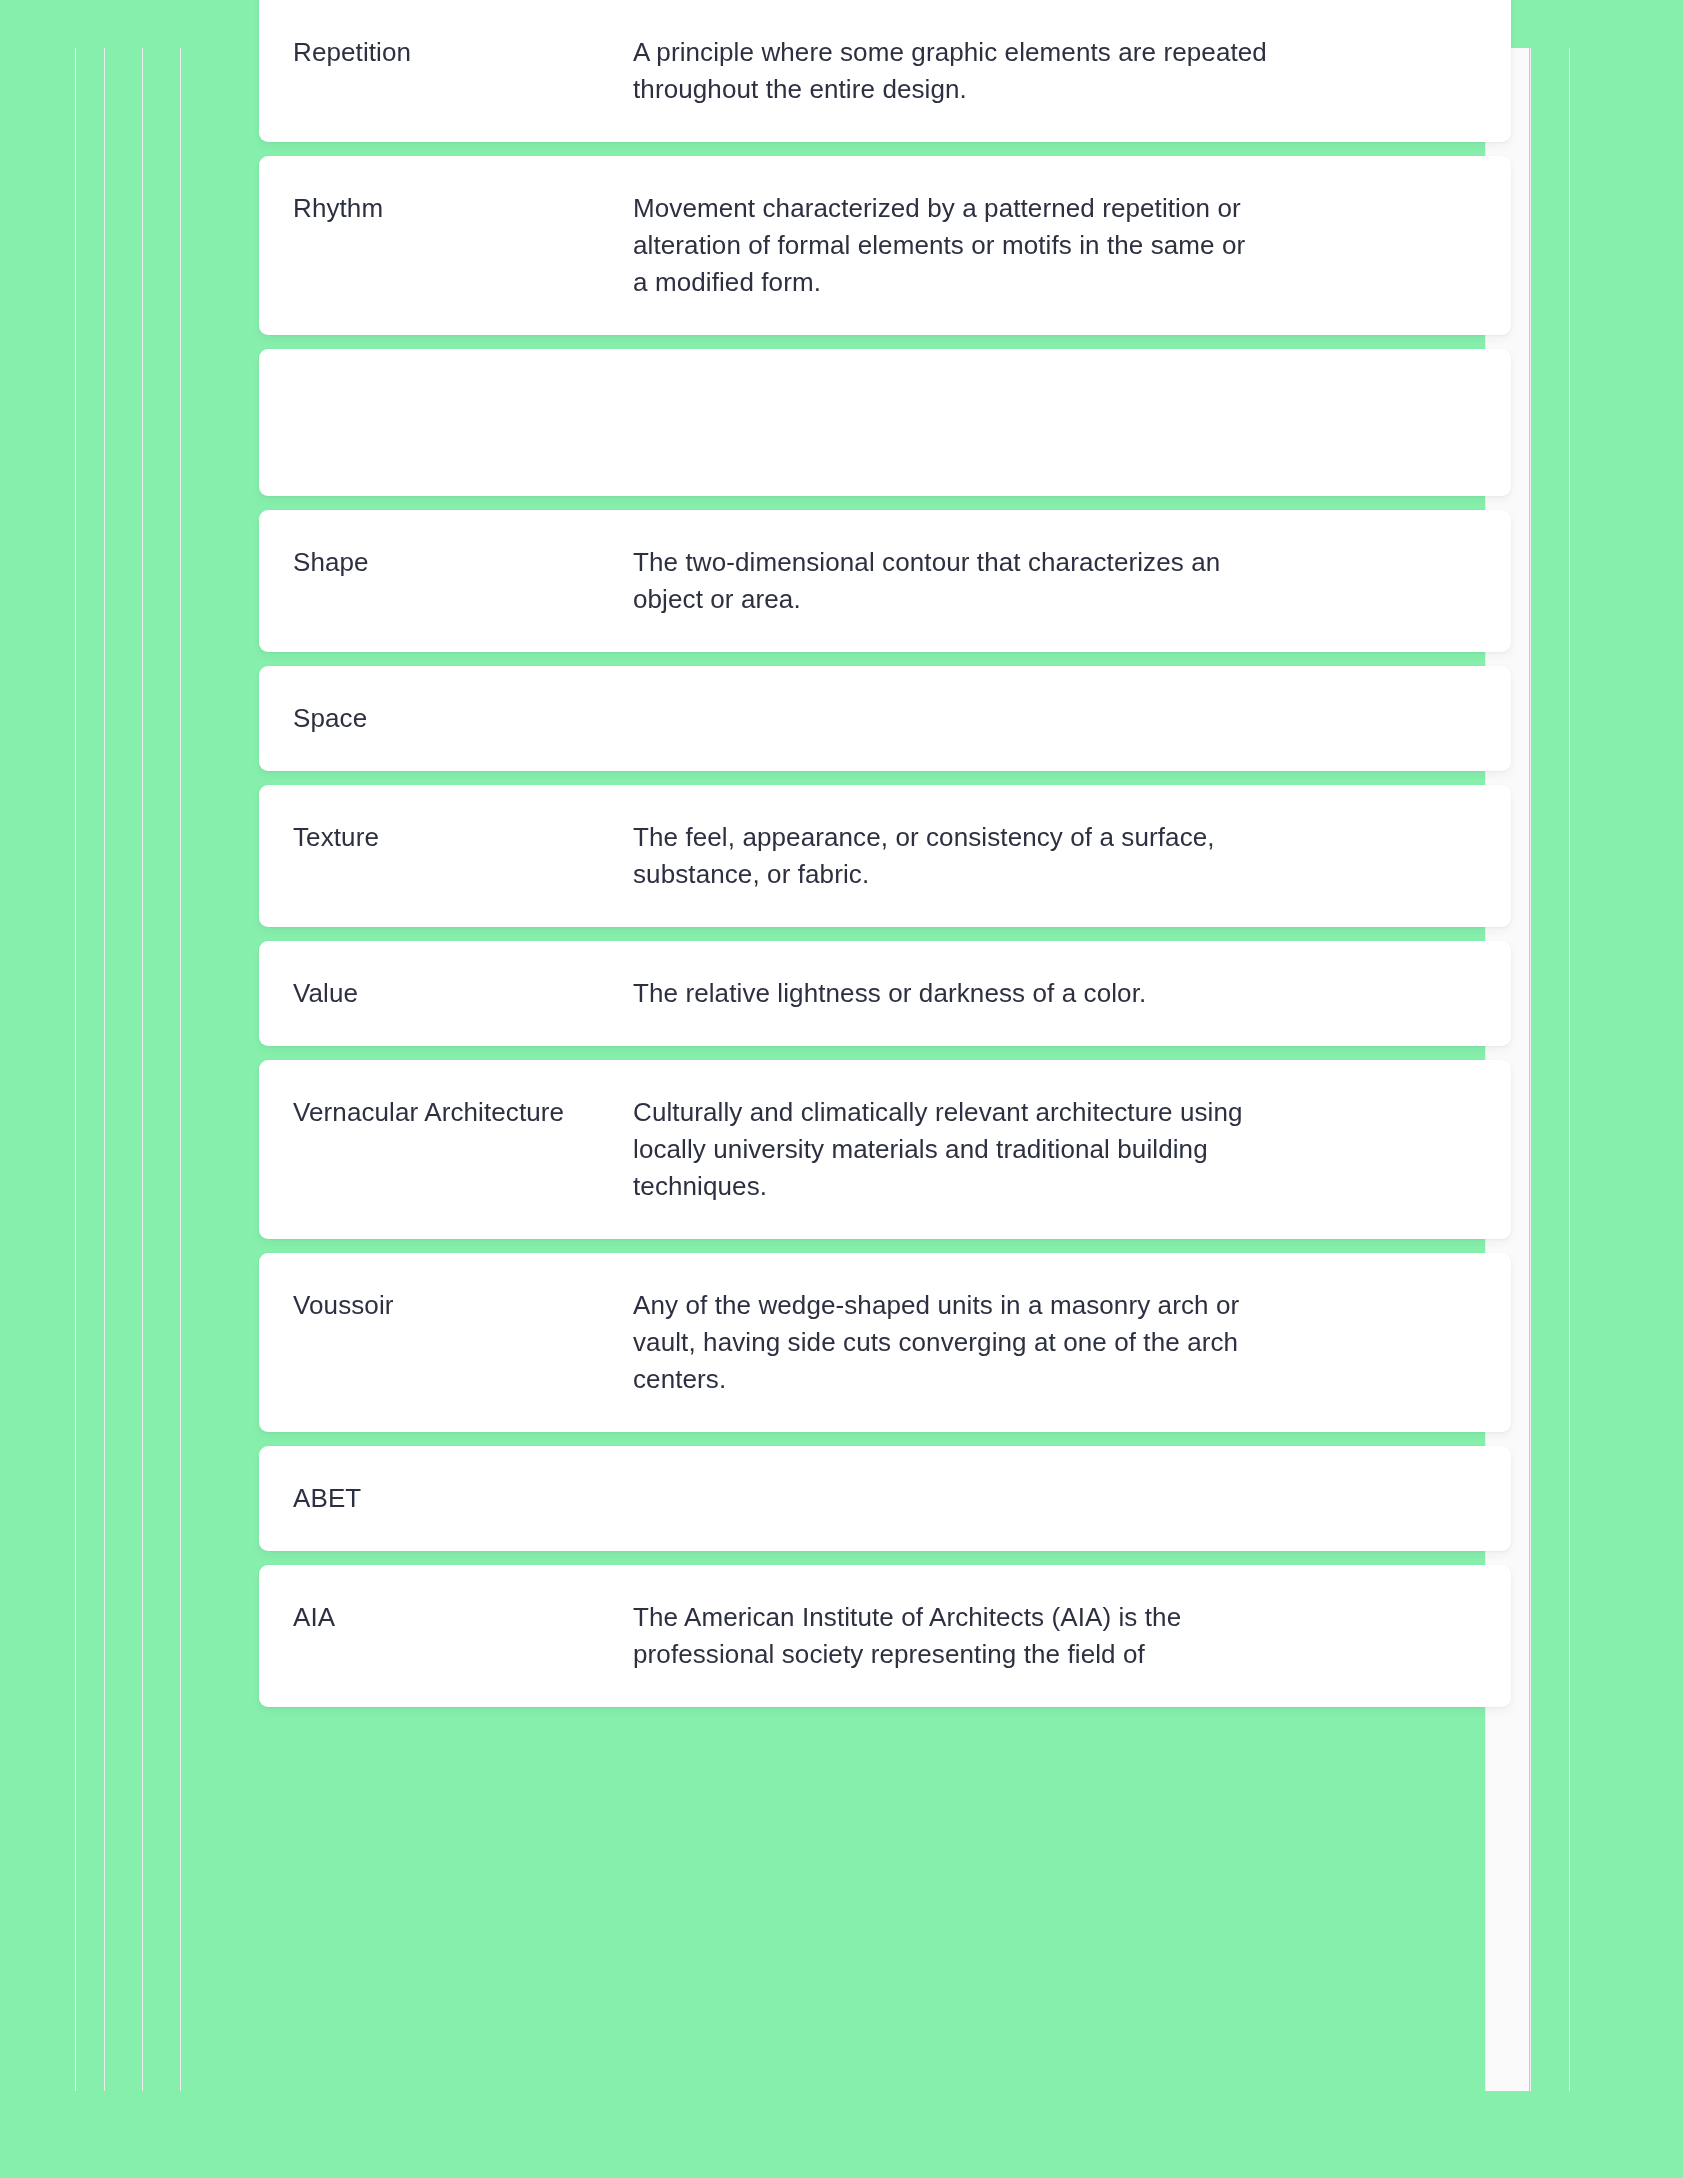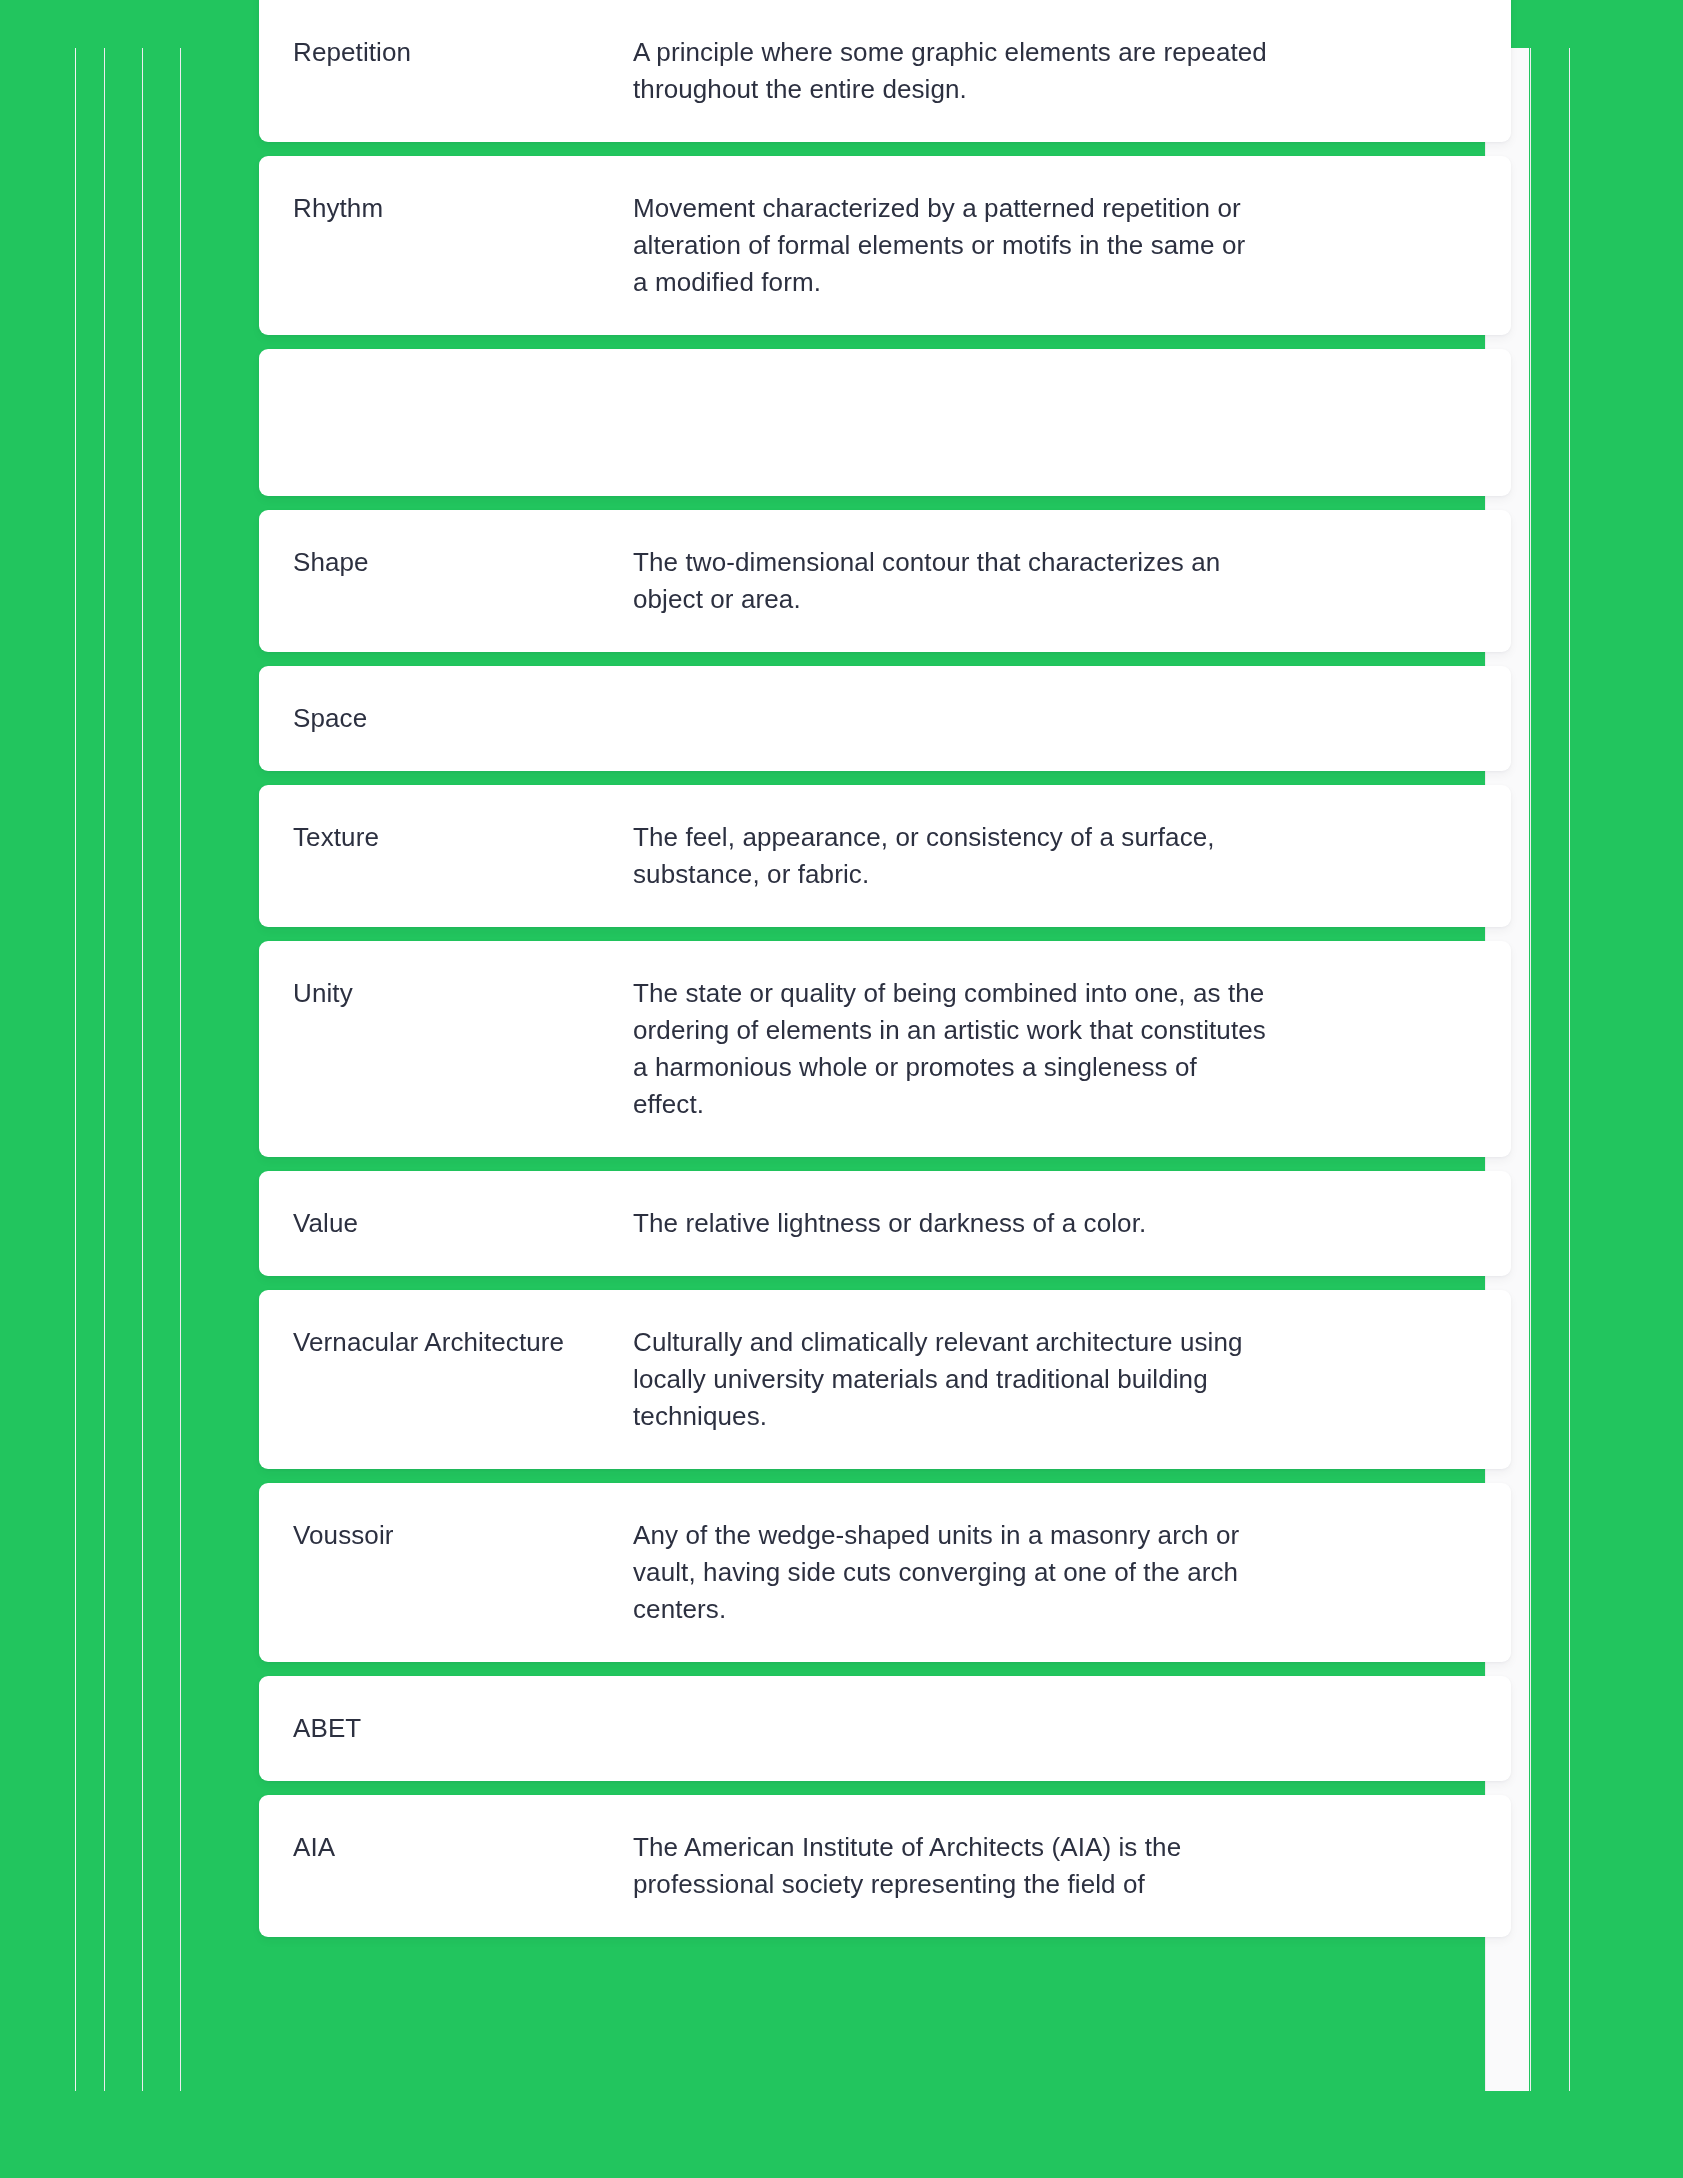--- a/index.html
+++ b/index.html
@@ -4,21 +4,21 @@
 <style>
   html, body {
     margin: 0;
     padding: 0;
     background: #ffffff;
   }
   .page {
     position: relative;
     width: 1683px;
     height: 2178px;
-    background: #22c55e;
+    background: #86efac;
     overflow: hidden;
     font-family: "Liberation Sans", sans-serif;
     -webkit-font-smoothing: antialiased;
   }
 
   
   .guide {
     position: absolute;
     top: 48px;
     bottom: 87px;
@@ -126,24 +126,20 @@
         <div class="cell-def">The two-dimensional contour that characterizes an object or area.</div>
       </div>
       <div class="row-card">
         <div class="cell-term">Space</div>
       </div>
       <div class="row-card">
         <div class="cell-term">Texture</div>
         <div class="cell-def">The feel, appearance, or consistency of a surface, substance, or fabric.</div>
       </div>
       <div class="row-card">
-        <div class="cell-term">Unity</div>
-        <div class="cell-def">The state or quality of being combined into one, as the ordering of elements in an artistic work that constitutes a harmonious whole or promotes a singleness of effect.</div>
-      </div>
-      <div class="row-card">
         <div class="cell-term">Value</div>
         <div class="cell-def">The relative lightness or darkness of a color.</div>
       </div>
       <div class="row-card">
         <div class="cell-term">Vernacular Architecture</div>
         <div class="cell-def">Culturally and climatically relevant architecture using locally university materials and traditional building techniques.</div>
       </div>
       <div class="row-card">
         <div class="cell-term">Voussoir</div>
         <div class="cell-def">Any of the wedge-shaped units in a masonry arch or vault, having side cuts converging at one of the arch centers.</div>

